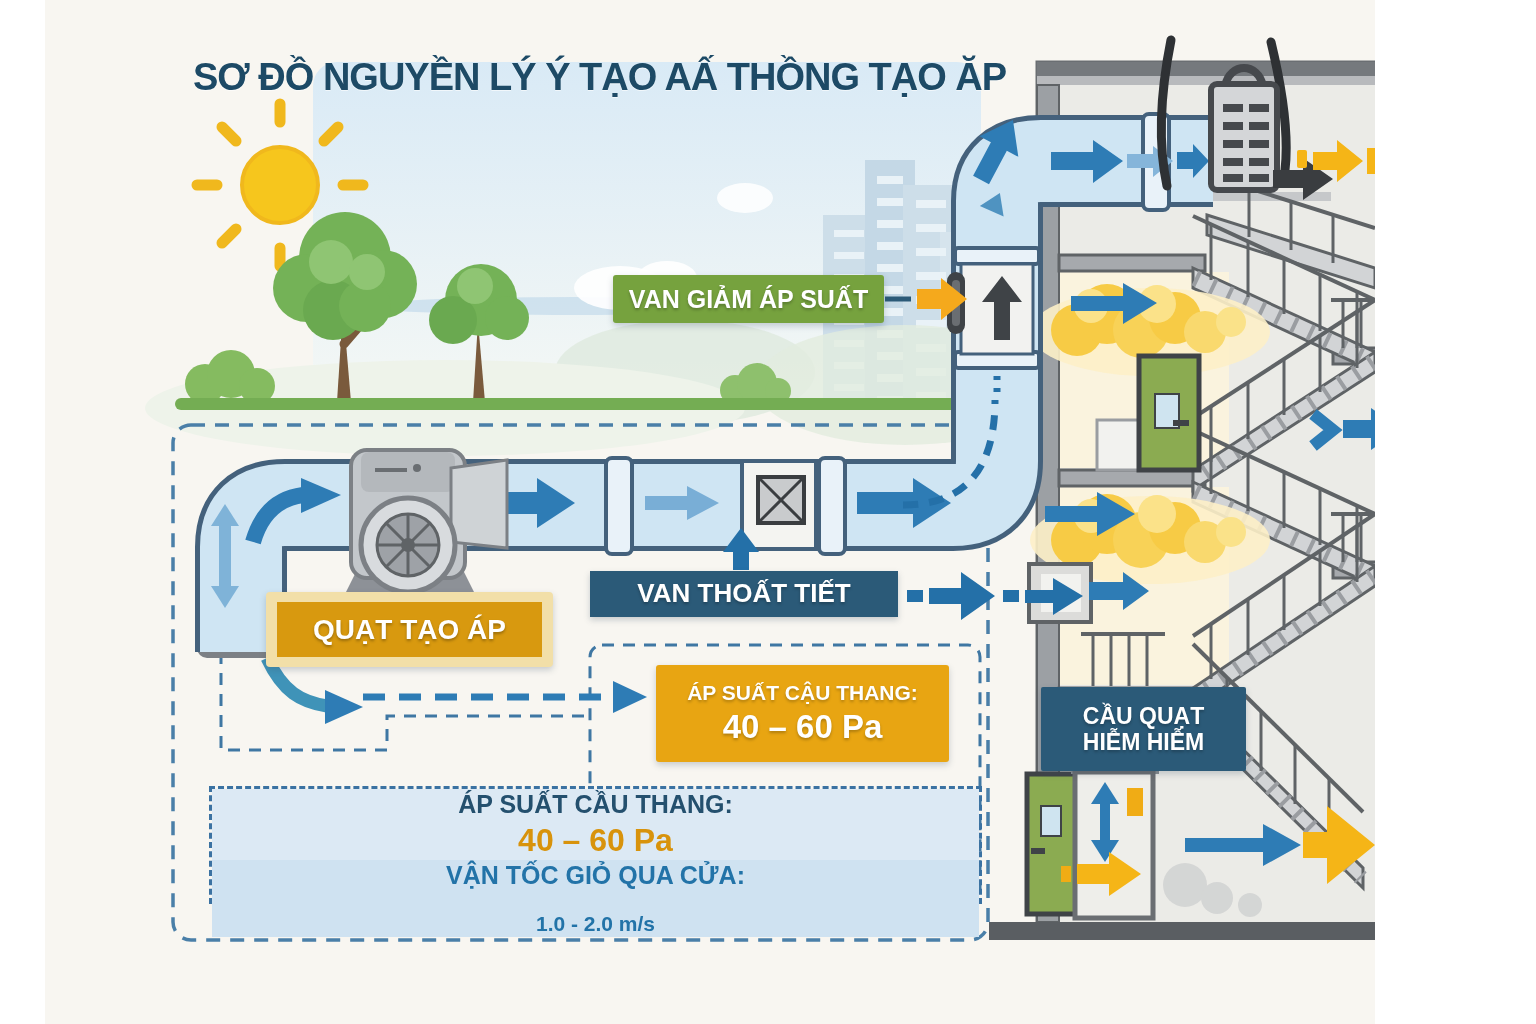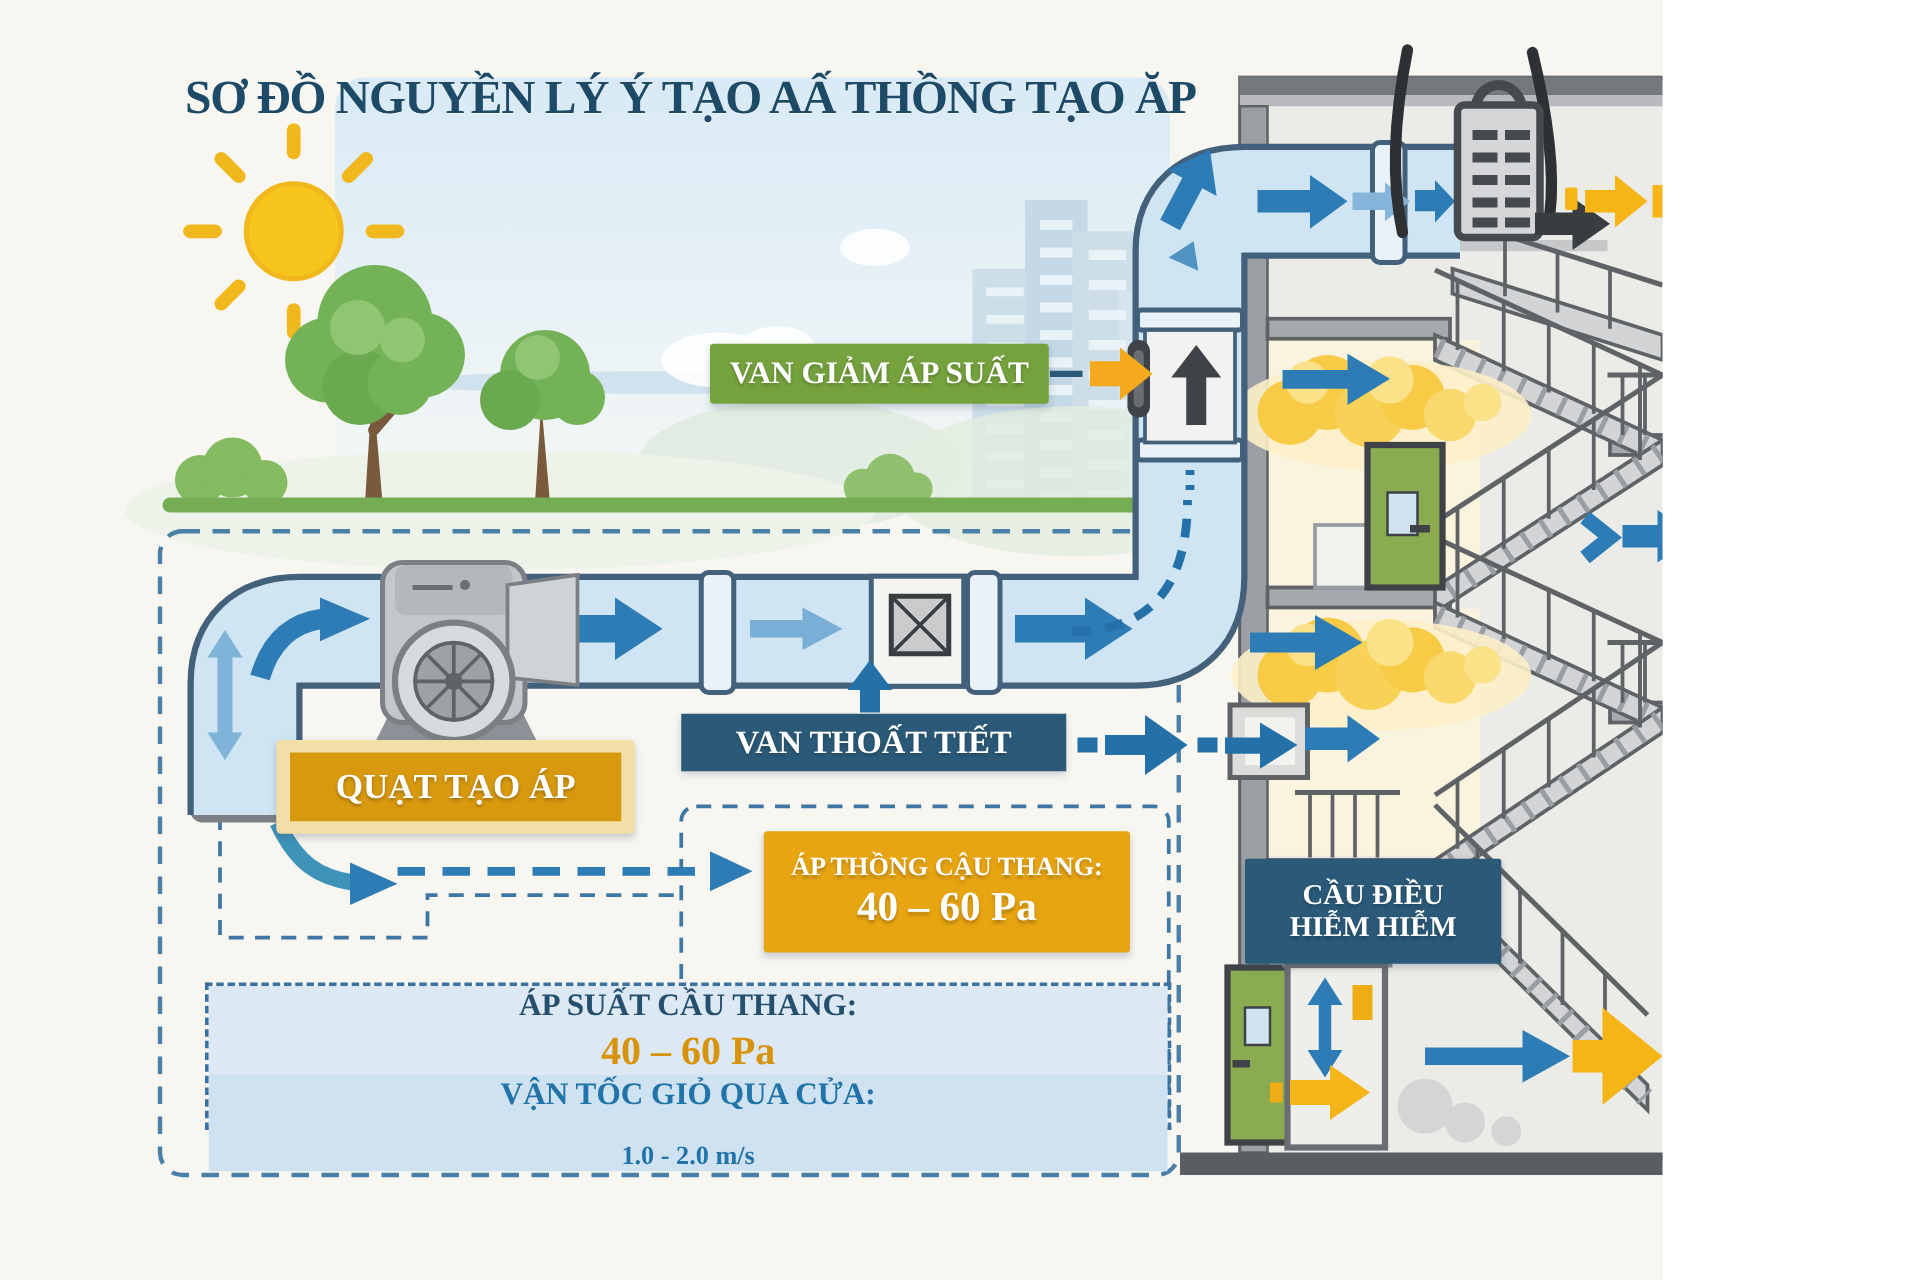--- a/index.html
+++ b/index.html
@@ -1,17 +1,17 @@
 <!DOCTYPE html>
 <html><head>
 <meta charset="utf-8">
 <style>
   html,body{margin:0;padding:0;}
   #stage{position:relative;width:1330px;height:1024px;background:#f8f6f1;overflow:hidden;
-         font-family:Liberation Serif, serif;}
+         font-family:Liberation Sans, sans-serif;margin-left:45px;}
   #scene{position:absolute;left:0;top:0;}
   .ovl{position:absolute;box-sizing:border-box;}
   .badge{display:flex;flex-direction:column;align-items:center;justify-content:center;
          color:#fff;font-weight:bold;text-align:center;line-height:1.15;
          text-shadow:0 2px 3px rgba(0,0,0,.25);box-shadow:0 3px 6px rgba(60,80,100,.25);}
   #title{left:148px;top:56px;font-size:38px;font-weight:bold;color:#1d4a66;
          letter-spacing:-1px;text-shadow:0 1px 0 rgba(255,255,255,.6);}
   #badge-relief{left:568px;top:275px;width:271px;height:48px;background:#76a23e;
                 border-radius:3px;font-size:25px;}
   #badge-fan-outer{left:221px;top:592px;width:287px;height:75px;background:#f2dfa8;
@@ -393,26 +393,26 @@
 
 <div id="badge-relief" class="ovl badge">
   <span>VAN GIẢM ÁP SUẤT</span>
 </div>
 
 <div id="badge-damper" class="ovl badge">
   <span>VAN THOẤT TIẾT</span>
 </div>
 
 <div id="badge-pressure" class="ovl badge">
-  <div class="l1">ÁP THỒNG CẬU THANG:</div>
+  <div class="l1">ÁP SUẤT CẬU THANG:</div>
   <div class="l2">40 – 60 Pa</div>
 </div>
 
 <div id="badge-stair" class="ovl badge">
-  <div class="ln">CẦU ĐIỀU</div>
+  <div class="ln">CẦU QUẠT</div>
   <div class="ln">HIỄM HIỄM</div>
 </div>
 
 <div id="info-panel" class="ovl">
   <div id="panel-left" class="panel-col">
     <div class="panel-label">ÁP SUẤT CẦU THANG:</div>
     <div class="panel-value-orange">40 – 60 Pa</div>
   </div>
   <div id="panel-right" class="panel-col">
     <div class="panel-label">VẬN TỐC GIỎ QUA CỬA:</div>

